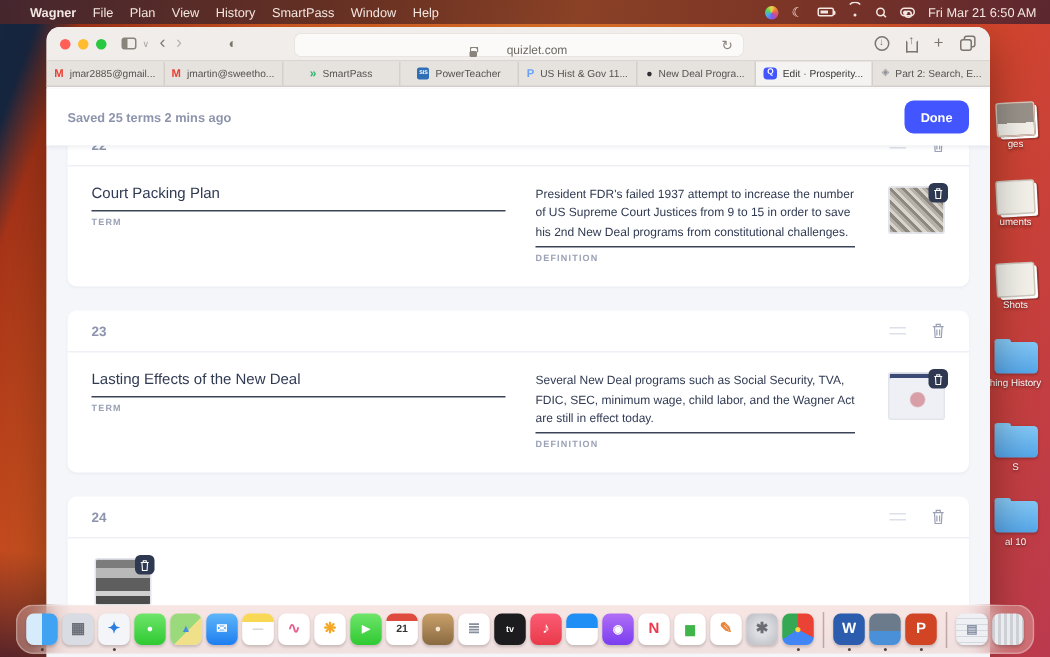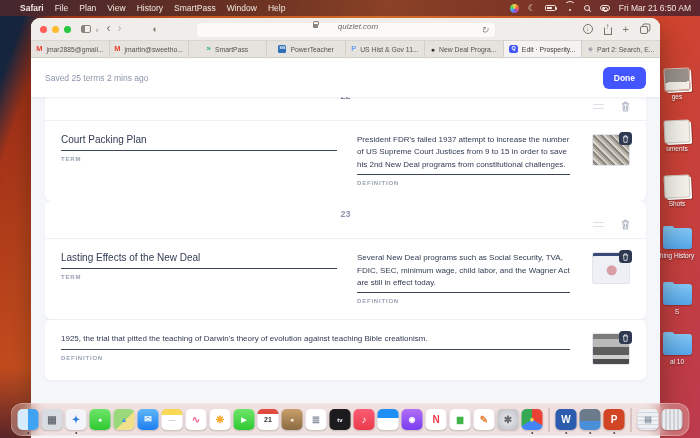--- a/index.html
+++ b/index.html
@@ -45,21 +45,21 @@
   .toolbar{height:23px;background:#f0edea;border-bottom:1px solid #dad5d0;display:flex;align-items:center;padding:0 9px;gap:7px;position:relative;color:#7b756e;}
   .lights{display:flex;gap:5px;margin-right:3px;}
   .light{width:7px;height:7px;border-radius:50%;}
   .l-red{background:#ff5f57;} .l-yellow{background:#febc2e;} .l-green{background:#28c840;}
   .sbico{width:10px;height:8px;border:1.1px solid #8a837c;border-radius:2px;position:relative;}
   .sbico::before{content:"";position:absolute;left:0;top:0;bottom:0;width:3px;background:#8a837c;}
   .sb-chev{font-size:6px;color:#a9a29b;margin-left:-3px;}
   .navarr{font-size:12px;line-height:1;margin-top:-2px;}
   .navarr.fwd{color:#b9b3ac;}
   .reader{font-size:9px;line-height:1;margin-left:24px;}
-  .addr{position:absolute;left:50%;top:3.5px;transform:translateX(-50%);width:300px;height:16px;background:#fbfaf9;border-radius:5px;display:flex;align-items:flex-start;justify-content:center;gap:20px;font-size:8px;color:#6e6963;box-shadow:inset 0 0 0 .5px #e3dfda;font-style:italic;}
+  .addr{position:absolute;left:50%;top:3.5px;transform:translateX(-50%);width:300px;height:16px;background:#fbfaf9;border-radius:5px;display:flex;align-items:flex-end;justify-content:center;gap:20px;font-size:8px;color:#6e6963;box-shadow:inset 0 0 0 .5px #e3dfda;}
   .lock{width:5px;height:4px;background:#8a837c;border-radius:1px;position:relative;margin-top:2px;}
   .lock::before{content:"";position:absolute;left:.7px;top:-2.6px;width:3.4px;height:3px;border:1px solid #8a837c;border-bottom:none;border-radius:2px 2px 0 0;}
   .reload{position:absolute;right:7px;top:3px;font-size:9px;color:#8a837c;}
   .tb-right{margin-left:auto;display:flex;align-items:center;gap:11px;}
   .dl{width:10px;height:10px;border:1px solid #7b756e;border-radius:50%;display:flex;align-items:center;justify-content:center;font-size:6.5px;line-height:1;}
   .share{width:8px;height:8px;border:1px solid #7b756e;border-top-color:transparent;position:relative;margin-top:3px;}
   .share::after{content:"↑";position:absolute;top:-6px;left:50%;transform:translateX(-50%);font-size:8px;color:#7b756e;}
   .plus{font-size:11px;line-height:1;}
   .tabsico{width:8px;height:8px;border:1.1px solid #7b756e;border-radius:2px;margin:2px 3px 0 0;box-shadow:2.4px -2.4px 0 -1px #f0edea,2.4px -2.4px 0 0 #7b756e;}
   
@@ -72,26 +72,26 @@
   .fav-smartpass{color:#27b36a;font-weight:bold;font-size:8px;}
   .fav-sis{background:#2f6fb5;color:#fff;font-size:3.6px;width:8px;height:8px;border-radius:1.5px;font-weight:bold;}
   .fav-classlink{color:#6aa2f7;font-weight:bold;font-size:7.5px;}
   .fav-dark{color:#2e2e33;font-size:7px;}
   .fav-quizlet{background:#4255ff;color:#fff;width:8.5px;height:8.5px;border-radius:2.5px;font-size:5.5px;font-weight:bold;}
   .fav-shield{color:#8d9097;font-size:6.5px;}
   
   .content{position:absolute;top:41px;bottom:0;left:0;right:0;background:#f4f6fa;}
   .page-header{height:38px;background:#fff;display:flex;align-items:center;padding:0 14px;gap:13px;box-shadow:0 1px 3px rgba(40,50,90,.09);position:relative;z-index:2;}
   .qbtn{background:#4255ff;color:#fff;font-size:8.5px;font-weight:bold;padding:6px 11px;border-radius:6px;border:none;cursor:pointer;font-family:inherit;}
-  .saved{font-size:8.5px;color:#8d94ac;font-weight:normal;}
+  .saved{font-size:8.5px;color:#8d94ac;font-weight:bold;}
   .done{margin-left:auto;}
   .list{position:absolute;top:38px;bottom:0;left:0;right:0;overflow:hidden;padding:0 14px;}
-  .card{background:#fff;border-radius:6px;box-shadow:0 1px 2px rgba(40,50,90,.05);}
+  .card{background:#fff;border-radius:6px;margin-bottom:16px;box-shadow:0 1px 2px rgba(40,50,90,.05);}
   .card.clipped{margin-top:-14px;}
-  .card-head{display:flex;align-items:center;padding:8px 16px;flex-direction:column;}
+  .card-head{display:flex;align-items:center;padding:8px 16px;}
   .card-num{font-size:9px;color:#8d94ac;font-weight:bold;}
   .head-right{margin-left:auto;display:flex;align-items:center;gap:17px;}
   .drag{width:11px;height:5px;border-top:1.5px solid #dde0e9;border-bottom:1.5px solid #dde0e9;}
   .trash-sm{color:#9aa1b5;display:flex;}
   .card-divider{height:1px;background:#eef0f6;}
   .card-body{display:flex;padding:13px 16px 15px;gap:20px;}
   .term-col{width:276px;flex:none;}
   .def-col{flex:1;min-width:0;}
   .f-text{font-size:10px;color:#303a52;padding-bottom:5px;border-bottom:1.5px solid #3b4357;}
   .def-col .f-text{font-size:8px;line-height:1.55;padding-bottom:3px;}
@@ -108,21 +108,21 @@
   .dock-app .run-dot{position:absolute;bottom:-4px;left:50%;transform:translateX(-50%);width:2.5px;height:2.5px;border-radius:50%;background:rgba(55,38,40,.85);}
   .dock-divider{width:1px;height:24px;background:rgba(110,70,70,.38);margin:0 3px;flex:none;}
 </style>
 </head>
 <body>
 
 <div class="screen">
 
   <div class="menubar">
     <span class="mb-apple"></span>
-    <span class="mb-app">Safari</span>
+    <span class="mb-app">Wagner</span>
     <span>File</span>
     <span>Plan</span>
     <span>View</span>
     <span>History</span>
     <span>SmartPass</span>
     <span>Window</span>
     <span>Help</span>
     <span class="mb-right">
       <span class="swirl"></span>
       <span class="moon">☾</span>
@@ -288,26 +288,33 @@
               <div class="thumb-trash">
                   <svg width="7" height="8" viewBox="0 0 10 12">
                     <path d="M1 3h8M3.5 3V1.2h3V3M2.2 3l.5 8h4.6l.5-8" fill="none" stroke="currentColor" stroke-width="1.1"></path>
                   </svg>
                 </div>
             </div>
           </div>
         </div>
 
         <div class="card">
+          <div class="card-head">
+            <span class="card-num">24</span>
+            <span class="head-right">
+              <span class="drag"></span>
+              <span class="trash-sm">
+                  <svg width="9" height="11" viewBox="0 0 10 12">
+                    <path d="M1 3h8M3.5 3V1.2h3V3M2.2 3l.5 8h4.6l.5-8M4 5v4.5M6 5v4.5" fill="none" stroke="currentColor" stroke-width="0.9"></path>
+                  </svg>
+                </span>
+            </span>
+          </div>
           <div class="card-divider"></div>
           <div class="card-body">
-            <div class="def-col">
-              <div class="f-text">1925, the trial that pitted the teaching of Darwin's theory of evolution against teaching Bible creationism.</div>
-              <div class="f-label">DEFINITION</div>
-            </div>
             <div class="thumb">
               <div class="thumb-img img-photo"></div>
               <div class="thumb-trash">
                   <svg width="7" height="8" viewBox="0 0 10 12">
                     <path d="M1 3h8M3.5 3V1.2h3V3M2.2 3l.5 8h4.6l.5-8" fill="none" stroke="currentColor" stroke-width="1.1"></path>
                   </svg>
                 </div>
             </div>
           </div>
         </div>

